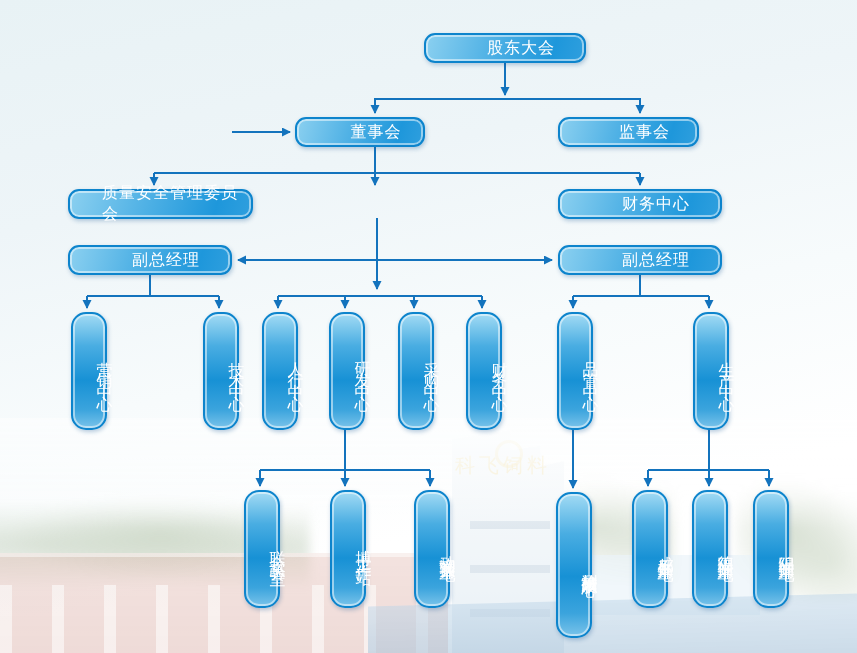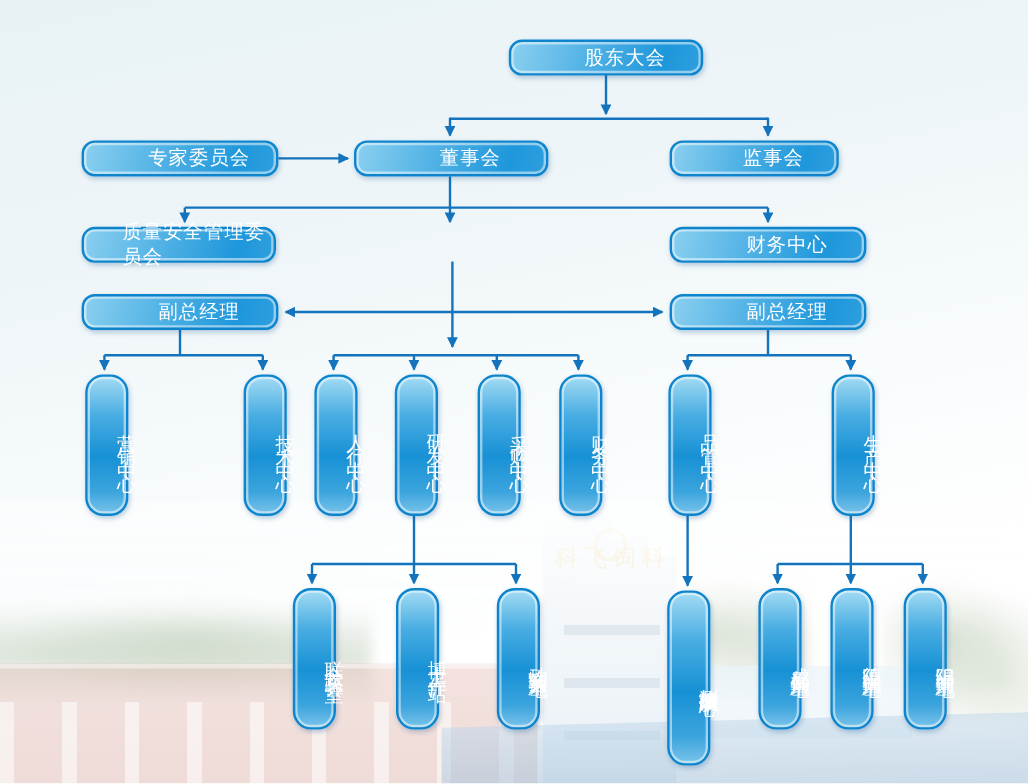--- a/index.html
+++ b/index.html
@@ -7,21 +7,21 @@
   .stage{position:relative;width:857px;height:653px;overflow:hidden;
          background:linear-gradient(168deg,#e8f2f5 0%,#eef5f8 28%,#f7fbfc 52%,#ffffff 75%);}
 
   
   .photo{position:absolute;left:0;top:0;width:857px;height:653px;opacity:.5;z-index:0;}
   .tower{position:absolute;left:452px;top:430px;width:112px;height:223px;
          background:linear-gradient(180deg,#f2f7fa 0%,#e3edf4 60%,#d3e3ee 100%);
          clip-path:polygon(0 4%,52% 0,52% 9%,79% 7%,79% 16%,100% 14%,100% 100%,0 100%);}
   .tower-windows{position:absolute;left:470px;top:485px;width:80px;height:150px;
          background:repeating-linear-gradient(180deg,transparent 0 36px,rgba(150,175,198,.45) 36px 44px);}
-  .signage{position:absolute;left:455px;top:452px;width:110px;text-align:center;
+  .signage{position:absolute;left:455px;top:452px;width:110px;
          color:rgba(238,203,96,.65);font-size:20px;letter-spacing:4px;filter:blur(.5px);}
   .logo-dot{position:absolute;left:495px;top:440px;width:22px;height:22px;border-radius:50%;
          border:3px solid rgba(238,203,96,.5);}
   .trees{position:absolute;filter:blur(5px);}
   .trees.t-left{left:-20px;top:495px;width:330px;height:90px;
          background:radial-gradient(ellipse at 15% 55%,rgba(108,140,92,.45),transparent 65%),
                     radial-gradient(ellipse at 55% 45%,rgba(120,150,100,.4),transparent 60%),
                     radial-gradient(ellipse at 90% 60%,rgba(104,136,90,.4),transparent 60%);}
   .trees.t-mid{left:545px;top:470px;width:130px;height:110px;
          background:radial-gradient(ellipse at 40% 50%,rgba(110,142,95,.4),transparent 62%),
@@ -135,31 +135,28 @@
       <path d="M648,470 V486" marker-end="url(#arr)"></path>
       <path d="M709,470 V486" marker-end="url(#arr)"></path>
       <path d="M769,470 V486" marker-end="url(#arr)"></path>
     </g>
   </svg>
 
   <div class="hbox" style="left:424px;top:33px;width:162px">
     <span>股东大会</span>
     </div>
 
-  <div class="hbox" style="left:68px;top:117px;width:164px">
-    <span>专家委员会</span>
-    </div>
-  <div class="hbox" style="left:295px;top:117px;width:162px">
+  <div class="hbox" style="left:295px;top:117px;width:130px">
     <span>董事会</span>
     </div>
   <div class="hbox" style="left:558px;top:117px;width:141px">
     <span>监事会</span>
     </div>
 
-  <div class="hbox" style="left:68px;top:189px;width:162px">
+  <div class="hbox" style="left:68px;top:189px;width:185px">
     <span>质量安全管理委员会</span>
     </div>
   <div class="hbox" style="left:558px;top:189px;width:164px">
     <span>财务中心</span>
     </div>
 
   <div class="hbox" style="left:68px;top:245px;width:164px">
     <span>副总经理</span>
     </div>
   <div class="hbox" style="left:558px;top:245px;width:164px">

